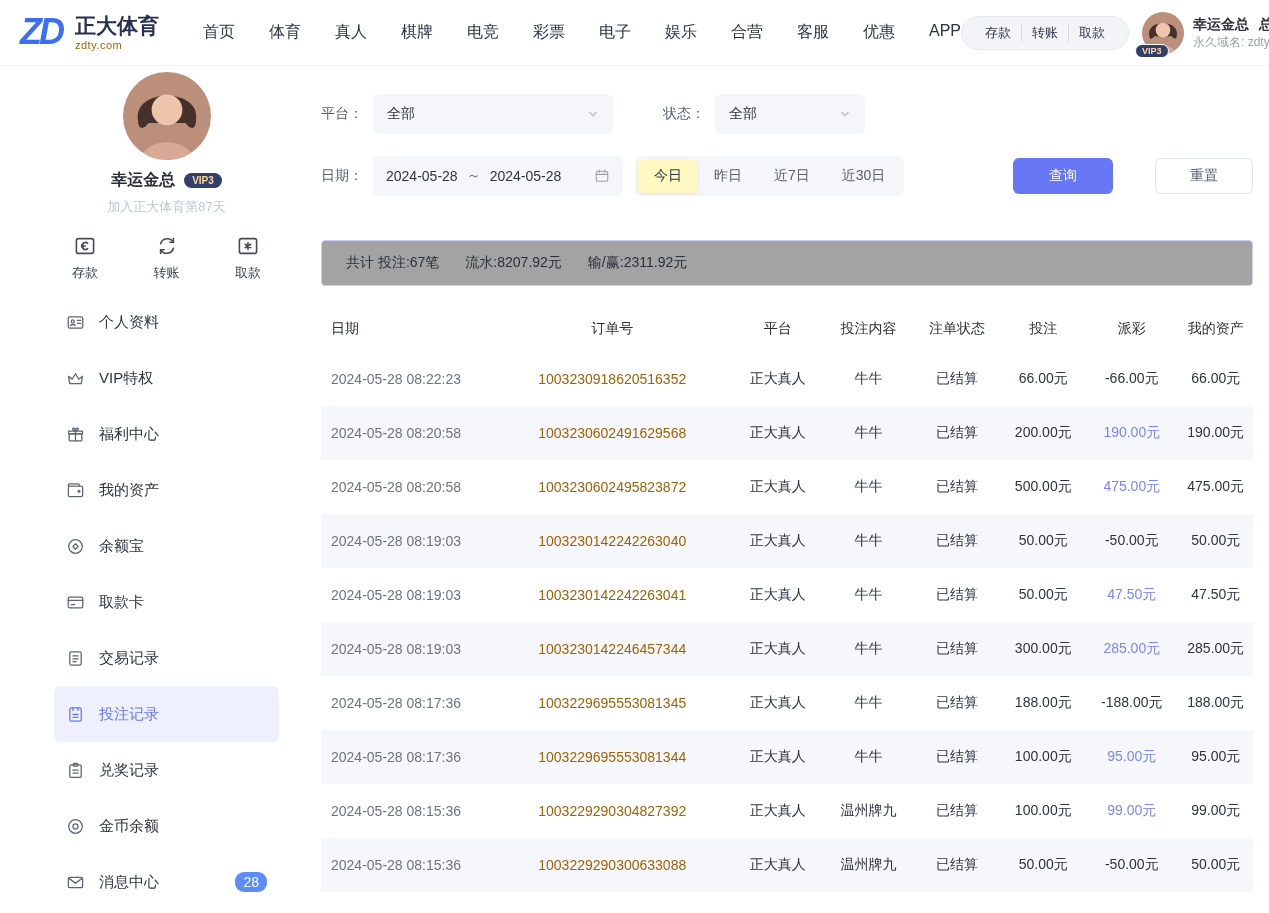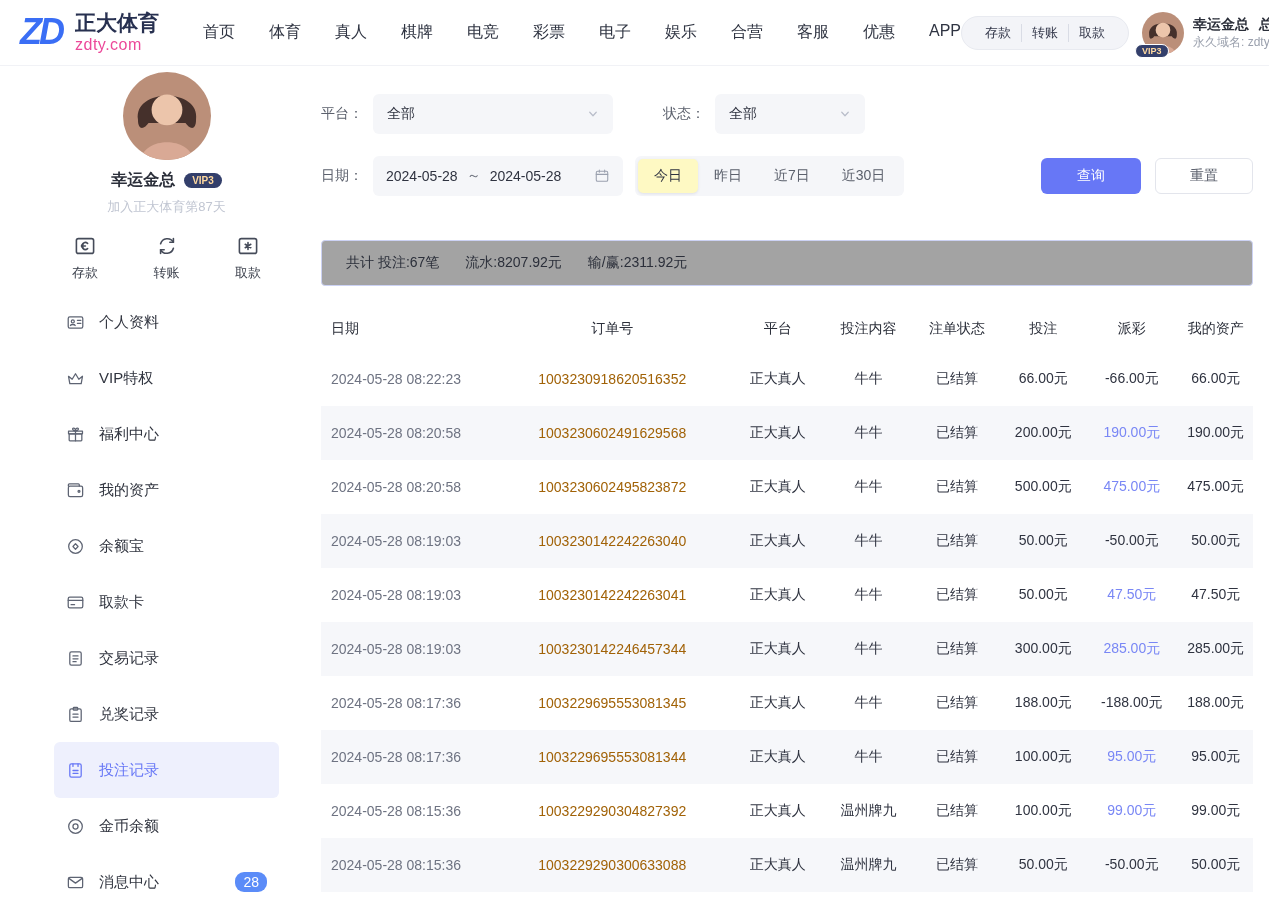--- a/index.html
+++ b/index.html
@@ -16,21 +16,21 @@
     height:66px; display:flex; align-items:center;
     padding-left:20px; background:#fff; border-bottom:1px solid #f1f2f6;
     position:relative; z-index:3; white-space:nowrap;
   }
   .brand { display:flex; align-items:center; gap:9px; cursor:pointer; flex-shrink:0; }
   .logo-mark {
     font-size:36px; font-weight:800; font-style:italic; letter-spacing:-3px;
     color:#3a6ef5; line-height:1; padding-right:4px;
   }
   .brand-name { font-size:21px; font-weight:700; color:#273050; line-height:1.15; }
-  .brand-domain { font-size:16px; color:#ec4899; letter-spacing:.5px; }
+  .brand-domain { font-size:11px; color:#a16207; letter-spacing:.5px; }
 
   .topnav { display:flex; gap:34px; margin-left:44px; font-size:16px; color:#2f3442; flex-shrink:0; }
   .nav-item { cursor:pointer; }
 
   .top-right { margin-left:auto; display:flex; align-items:center; gap:13px; flex-shrink:0; }
   .pill-group {
     display:flex; align-items:center; background:#f3f4f8; border:1px solid #e8eaf0;
     border-radius:17px; padding:7px 13px; font-size:13px; color:#33374a; gap:0;
   }
   .pill-item { cursor:pointer; padding:0 10px; }
@@ -105,21 +105,21 @@
     font-size:14px; color:#2f3340; cursor:pointer;
   }
   .date-sep { color:#6a6f7b; }
   .date-input svg { margin-left:auto; width:16px; height:16px; color:#9aa0ae; }
 
   .quick-dates { margin-left:12px; background:#f5f6f9; border-radius:6px; padding:3px; display:flex; }
   .qd-btn { padding:8px 16px; font-size:14px; color:#5c616d; border-radius:5px; cursor:pointer; }
   .qd-btn.active { background:#fef9c3; color:#2f3340; box-shadow:0 1px 3px rgba(30,40,90,.10); }
 
   .filter-actions { margin-left:auto; display:flex; gap:14px; }
-  .btn { height:36px; border-radius:6px; font-size:14px; display:flex; align-items:center; justify-content:center; cursor:pointer; }
+  .btn { height:36px; border-radius:6px; font-size:14px; display:flex; align-items:center; justify-content:center; cursor:pointer;margin-left:28px; }
   .btn-primary { width:100px; background:var(--accent,#6777f6); color:#fff; border:none; }
   .btn-ghost { width:98px; background:#fff; border:1px solid #e3e5ec; color:#5c616d; }
 
   .summary-box {
     margin-top:44px; border:1px solid #ccd2f4; border-radius:4px; height:46px;
     display:flex; align-items:center; padding:0 24px; gap:26px;
     font-size:14px; color:#2b2f3a; background:#a3a3a3;
   }
 
   .bet-table { width:100%; border-collapse:collapse; table-layout:fixed; margin-top:20px; font-size:14px; }
@@ -298,38 +298,38 @@
           </div>
           <div class="menu-item">
             <span class="mi-icon">
               <svg viewBox="0 0 24 24" fill="none" stroke="currentColor" stroke-width="1.6" stroke-linecap="round" stroke-linejoin="round">
                 <rect x="4.8" y="3.6" width="14.4" height="16.8" rx="2"></rect>
                 <path d="M8.8 8.8h6.4M8.8 12.4h6.4M8.8 16h4"></path>
               </svg>
             </span>
             <span class="mi-label">交易记录</span>
           </div>
+          <div class="menu-item active">
+            <span class="mi-icon">
+              <svg viewBox="0 0 24 24" fill="none" stroke="currentColor" stroke-width="1.6" stroke-linecap="round" stroke-linejoin="round">
+                <rect x="4.8" y="3.6" width="14.4" height="16.8" rx="2"></rect>
+                <path d="M8.8 3.6v3.2M15.2 3.6v3.2M8.8 12h6.4M8.8 15.6h6.4"></path>
+              </svg>
+            </span>
+            <span class="mi-label">投注记录</span>
+          </div>
           <div class="menu-item">
             <span class="mi-icon">
               <svg viewBox="0 0 24 24" fill="none" stroke="currentColor" stroke-width="1.6" stroke-linecap="round" stroke-linejoin="round">
                 <rect x="4.8" y="4.8" width="14.4" height="16" rx="2"></rect>
                 <rect x="9.2" y="3" width="5.6" height="3.6" rx="1"></rect>
                 <path d="M8.8 11.6h6.4M8.8 15.2h6.4"></path>
               </svg>
             </span>
             <span class="mi-label">兑奖记录</span>
-          </div>
-          <div class="menu-item active">
-            <span class="mi-icon">
-              <svg viewBox="0 0 24 24" fill="none" stroke="currentColor" stroke-width="1.6" stroke-linecap="round" stroke-linejoin="round">
-                <rect x="4.8" y="3.6" width="14.4" height="16.8" rx="2"></rect>
-                <path d="M8.8 3.6v3.2M15.2 3.6v3.2M8.8 12h6.4M8.8 15.6h6.4"></path>
-              </svg>
-            </span>
-            <span class="mi-label">投注记录</span>
           </div>
           <div class="menu-item">
             <span class="mi-icon">
               <svg viewBox="0 0 24 24" fill="none" stroke="currentColor" stroke-width="1.6" stroke-linecap="round" stroke-linejoin="round">
                 <circle cx="12" cy="12" r="8.6"></circle>
                 <circle cx="12" cy="12" r="3.2"></circle>
               </svg>
             </span>
             <span class="mi-label">金币余额</span>
           </div>

